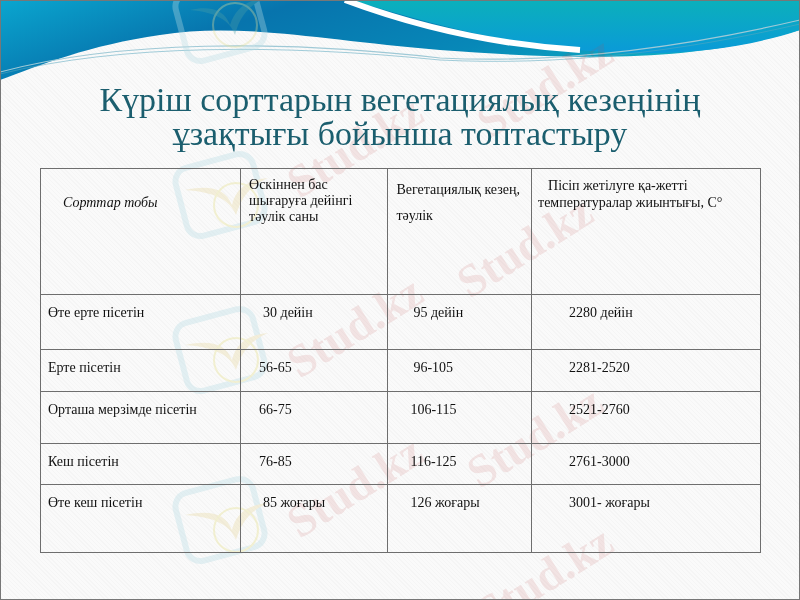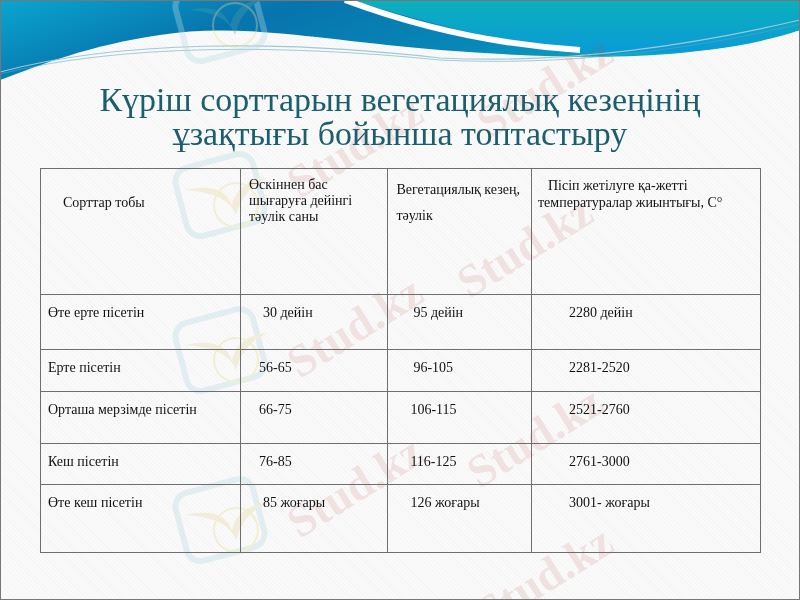--- a/index.html
+++ b/index.html
@@ -23,21 +23,21 @@
       color: #1b5e6e; font-size: 34px; line-height: 34px; z-index: 5;
     }
     table.data-table {
       position: absolute; left: 40px; top: 168px; width: 721px; height: 385px;
       border-collapse: collapse; z-index: 5; font-size: 14px; color: #111;
     }
     table.data-table td, table.data-table th {
       border: 1px solid #6e6e6e; vertical-align: top; font-weight: normal;
       padding: 0; text-align: left;
     }
-    .col1 { width: 200px; } .col2 { width: 147px; } .col3 { width: 143px; } .col4 { width: 229px; }
+    .col1 { width: 200px; font-style: italic; } .col2 { width: 147px; } .col3 { width: 143px; } .col4 { width: 229px; }
     .hdr { height: 125px; }
     .r1 { height: 55px; } .r2 { height: 41px; padding-left: 48px; } .r3 { height: 52px; } .r4 { height: 41px; } .r5 { height: 67px; }
     .cell { display: block; padding-top: 10px; }
     .h1c { padding: 26px 0 0 22px; }
     .h2c { padding: 8px 8px 0 8px; text-align: left; line-height: 16px; }
     .h3c { padding: 8px 0 0 8px; line-height: 26px; }
     .h4c { padding: 8px 0 0 6px; line-height: 17px; text-indent: 10px; }
     .c1 { padding-left: 7px; }
     .c2a { padding-left: 22px; } .c2b { padding-left: 18px; }
     .c3a { padding-left: 25px; } .c3b { padding-left: 22px; }

